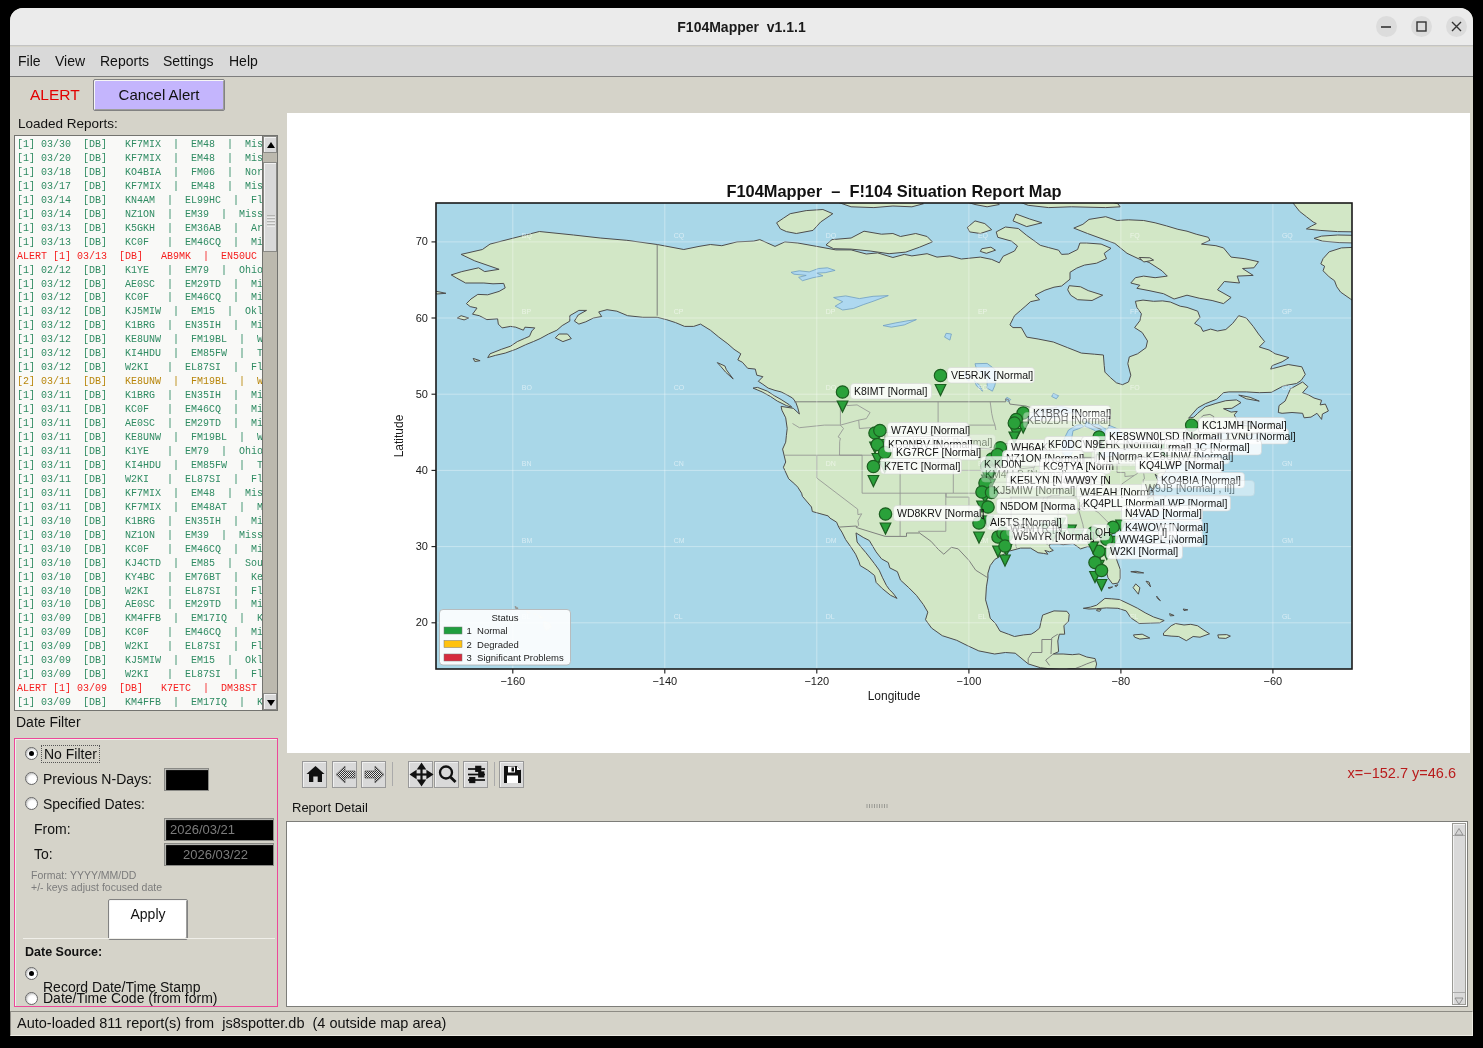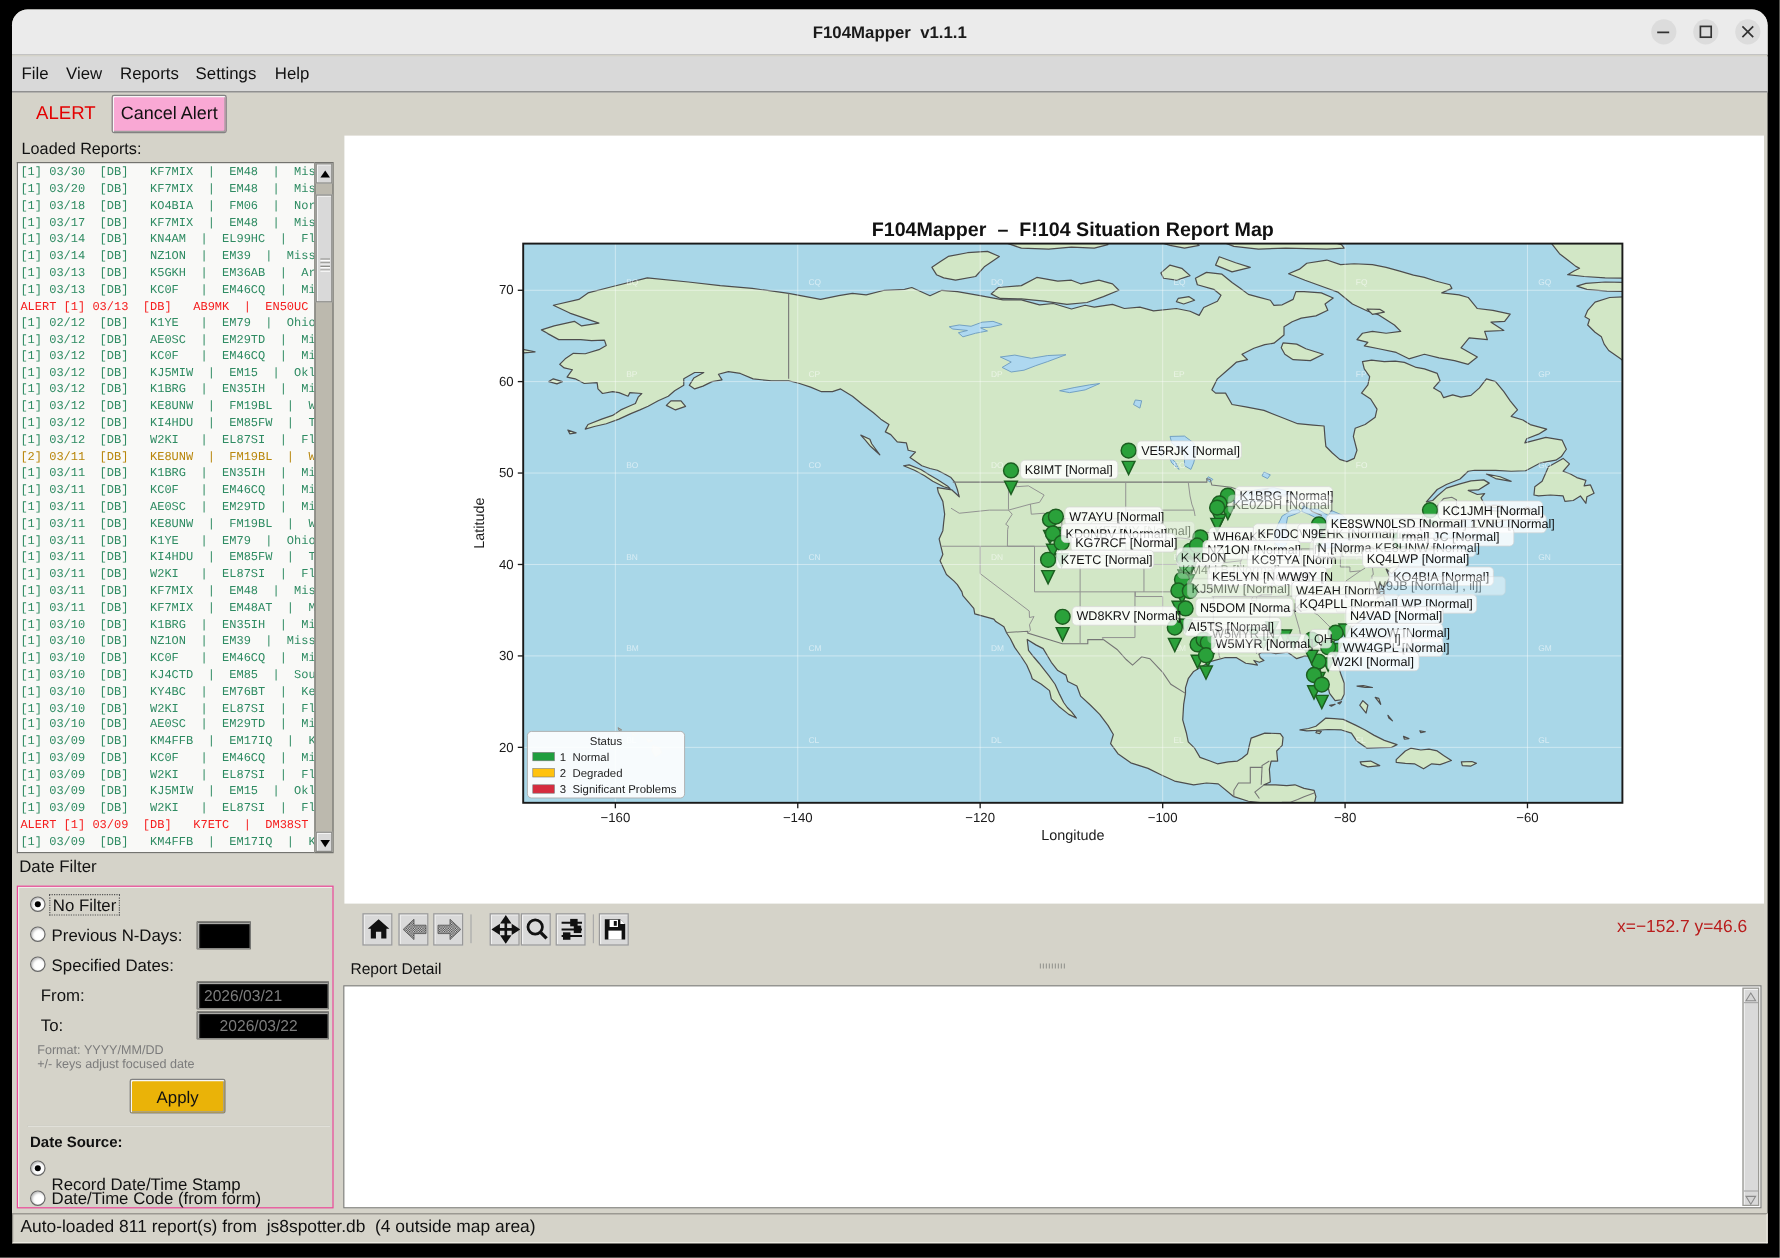--- a/index.html
+++ b/index.html
@@ -4,38 +4,38 @@
 *{margin:0;padding:0;box-sizing:border-box}
 body{width:1483px;height:1048px;background:#000;font-family:"Liberation Sans",sans-serif;position:relative;overflow:hidden}
 #win{position:absolute;left:10px;top:8px;width:1463px;height:1028px;background:#d5d3c9;border-radius:13px 13px 0 0}
 #titlebar{position:absolute;left:0;top:0;width:1463px;height:38px;background:#ebebeb;border-radius:13px 13px 0 0;border-bottom:1px solid #c3c3c3}
 #title{position:absolute;width:100%;text-align:center;top:11px;font-size:14px;font-weight:bold;color:#1a1a1a}
 .wbtn{position:absolute;top:8px;width:21px;height:21px;border-radius:50%;background:#dcdcdc}
 #menubar{position:absolute;left:0;top:39px;width:1463px;height:30px;background:#d9d9d9;border-bottom:1px solid #7e7e7e}
 .menu{position:absolute;top:6px;font-size:14px;color:#111}
 #alertrow{position:absolute;left:0;top:70px;width:1463px;height:38px}
 #alerttxt{position:absolute;left:20px;top:8px;font-size:15.5px;font-weight:normal;color:#e30000}
-#cancelbtn{position:absolute;left:83px;top:1px;width:96px;height:32px;background:#f9a8d4;border:1px solid #828282;border-radius:2px;box-shadow:inset 1px 1px 0 #f6f6f6,inset -1px -1px 0 #9e9e9c;font-size:15px;color:#111;text-align:center;line-height:30px}
+#cancelbtn{position:absolute;left:83px;top:1px;width:132px;height:32px;background:#c4b5fd;border:1px solid #828282;border-radius:2px;box-shadow:inset 1px 1px 0 #f6f6f6,inset -1px -1px 0 #9e9e9c;font-size:15px;color:#111;text-align:center;line-height:30px}
 #lrlabel{position:absolute;left:8px;top:108px;font-size:13.5px;color:#111}
 #listbox{position:absolute;left:4px;top:127px;width:248px;height:576px;background:#f9f9f7;border:1px solid #73736f;border-right:none;overflow:hidden;padding:2px 0 0 2px}
 #listbox div{font-family:"Liberation Mono",monospace;font-size:10px;line-height:13.95px;white-space:pre;color:#2e8b62}
 #listbox div.ra{color:#f51d1d}
 #listbox div.ro{color:#b8860b}
 #lscroll{position:absolute;left:252px;top:127px;width:16px;height:576px;background:#bcb9ae;border:1px solid #73736f}
 .sbtn{position:absolute;left:0;width:14px;height:17px;background:#d9d9d9;border:1px solid #8a8a86;box-shadow:inset 1px 1px 0 #f3f3f3}
 #lthumb{position:absolute;left:0;top:26px;width:14px;height:90px;background:#d9d9d9;border:1px solid #8a8a86;box-shadow:inset 1px 1px 0 #f3f3f3}
 .arrow{width:0;height:0;position:absolute;left:3px}
 #dflabel{position:absolute;left:6px;top:706px;font-size:14px;color:#111}
 #dfbox{position:absolute;left:4px;top:730px;width:264px;height:269px;border:1px solid #ec4899;box-shadow:inset 1px 1px 0 #f0efe9}
 .radio{position:absolute;width:13px;height:13px;border-radius:50%;background:#fff;border:1px solid #666;box-shadow:inset 1px 1px 2px #bbb}
 .rdot{position:absolute;left:3px;top:3px;width:5px;height:5px;border-radius:50%;background:#000}
 .dftext{position:absolute;font-size:14px;color:#111}
 .entry{position:absolute;background:#000000;border:1px solid #8a8a86;box-shadow:inset 1px 1px 1px #c8c8c4}
 .gray{color:#7c7c7c}
-#applybtn{position:absolute;left:93px;top:160px;width:80px;height:29px;background:#eab308;border:1px solid #828282;border-radius:2px;box-shadow:inset 1px 1px 0 #f6f6f6,inset -1px -1px 0 #9e9e9c;font-size:14px;color:#111;text-align:center;line-height:29px}
+#applybtn{position:absolute;left:93px;top:160px;width:80px;height:41px;background:#ffffff;border:1px solid #828282;border-radius:2px;box-shadow:inset 1px 1px 0 #f6f6f6,inset -1px -1px 0 #9e9e9c;font-size:14px;color:#111;text-align:center;line-height:29px}
 #sep{position:absolute;left:8px;top:199px;width:252px;height:1px;background:#9a988f;border-bottom:1px solid #f0efe9}
 #mtoolbar{position:absolute;left:277px;top:745px;width:1186px;height:47px}
 .mbtn{position:absolute;top:8px;width:25px;height:27px;background:#d9d9d9;border:1px solid #999;box-shadow:inset 1px 1px 0 #f0f0f0}
 .msep{position:absolute;top:9px;width:1px;height:24px;background:#aaa}
 #coords{position:absolute;right:17px;top:12px;font-size:14.5px;color:#b91c1c}
 #sash{position:absolute;left:856px;top:787px;width:26px;height:6px}
 #rdlabel{position:absolute;left:282px;top:792px;font-size:13px;color:#111}
 #rdbox{position:absolute;left:276px;top:813px;width:1182px;height:186px;background:#fff;border:1px solid #7d7d79}
 #rdscroll{position:absolute;right:1px;top:1px;width:14px;height:182px;background:#d9d9d9;border:1px solid #9a9a95;box-shadow:inset 1px 1px 0 #f2f2f2}
 #statusbar{position:absolute;left:0;top:1003px;width:1463px;height:25px;background:#d5d3c9;border:1px solid #8d8b84;border-bottom-color:#eceae2;border-right-color:#eceae2}

